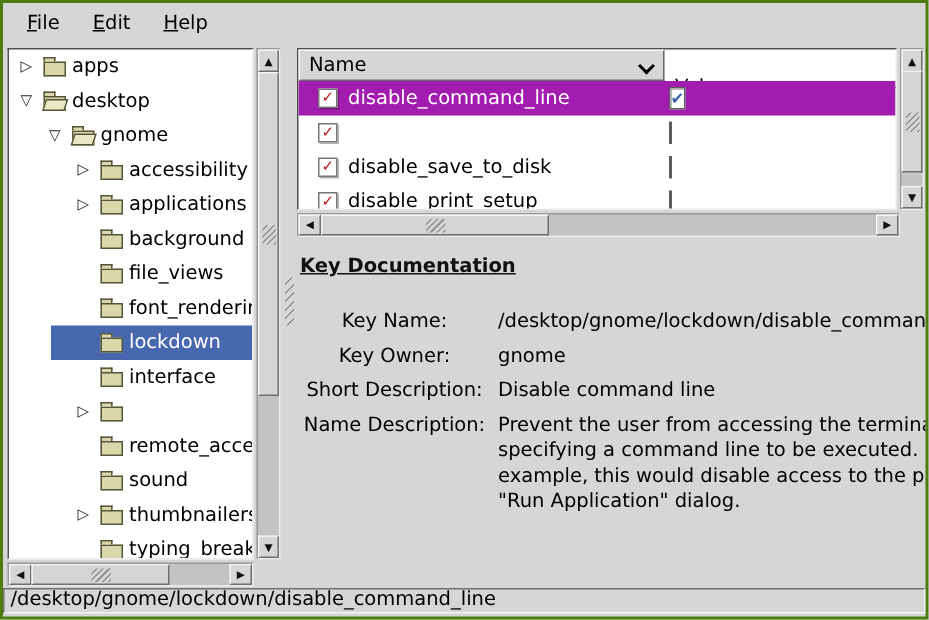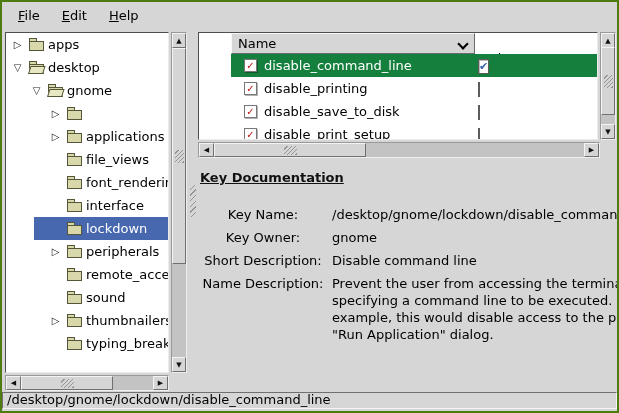--- a/index.html
+++ b/index.html
@@ -43,31 +43,31 @@
   .rtable-hsb { left:0; top:112px; width:402px; height:16px; }
 
   
   .pane-gutter { position:absolute; left:186px; top:28px; width:10px; height:361px; }
   .pane-grip { position:absolute; left:2px; top:155px; width:6px; height:32px;
     background:repeating-linear-gradient(135deg, transparent 0 3px, #949494 3px 4px); }
 
   
   .right-pane { position:absolute; left:196px; top:28px; width:419px; height:361px; }
   .table-frame { position:absolute; left:0; top:2px; width:400px; height:108px; background:#fff;
-    border:1px solid; border-color:#4f4f4f #ececec #ececec #4f4f4f; overflow:hidden;padding-left:32px; }
+    border:1px solid; border-color:#4f4f4f #ececec #ececec #4f4f4f; overflow:hidden; }
   .hdr { display:flex; height:21px; }
   .hcell { background:#d6d6d6; border:1px solid; border-color:#f6f6f6 #6a6a6a #6a6a6a #f6f6f6;
     display:flex; align-items:center; padding:0 6px; }
   .hcell.hname { width:244px; justify-content:space-between; }
   .hcell.hvalue { flex:1;margin-top:24px; }
   .sortchev { width:10px; height:10px; position:relative; }
   .sortchev::before { content:""; position:absolute; left:1px; top:1px; width:6px; height:6px;
     border-left:2px solid #000; border-bottom:2px solid #000; transform:rotate(-45deg); }
   .grow { display:flex; align-items:center; height:23px; position:relative; }
-  .grow.sel { background:#15803d; color:#fff; }
+  .grow.sel { background:#a21caf; color:#fff; }
   .key-icon { width:13px; height:13px; margin-left:13px; background:#fff; border:1px solid #777;
     box-shadow:1px 1px 0 rgba(0,0,0,.3); font-size:10px; line-height:12px; text-align:center;
     color:#bb1111; font-weight:bold; flex:0 0 13px; }
   .key-icon::before { content:"✓"; }
   .gname { margin-left:7px; white-space:nowrap; }
   .checkcell { position:absolute; left:247px; top:4px; }
   .cb { width:15px; height:15px; background:#fff; border:1px solid #5c5c5c; box-shadow:inset 1px 1px 0 #b9b9b9;
     font-size:11px; line-height:13px; text-align:center; color:#3663a7; font-weight:bold; }
 
   
@@ -106,50 +106,55 @@
         <span class="tlabel">desktop</span>
       </div>
       <div class="trow lvl1">
         <span class="exp">▽</span>
         <span class="folder open"></span>
         <span class="tlabel">gnome</span>
       </div>
       <div class="trow lvl2">
         <span class="exp">▷</span>
         <span class="folder"></span>
+        <span class="tlabel">accessibility</span>
       </div>
       <div class="trow lvl2">
         <span class="exp">▷</span>
         <span class="folder"></span>
         <span class="tlabel">applications</span>
       </div>
       <div class="trow lvl2">
         <span class="exp"></span>
         <span class="folder"></span>
+        <span class="tlabel">background</span>
+      </div>
+      <div class="trow lvl2">
+        <span class="exp"></span>
+        <span class="folder"></span>
         <span class="tlabel">file_views</span>
       </div>
       <div class="trow lvl2">
         <span class="exp"></span>
         <span class="folder"></span>
         <span class="tlabel">font_rendering</span>
       </div>
+      <div class="trow lvl2 sel">
+        <span class="exp"></span>
+        <span class="folder"></span>
+        <span class="tlabel">lockdown</span>
+      </div>
       <div class="trow lvl2">
         <span class="exp"></span>
         <span class="folder"></span>
         <span class="tlabel">interface</span>
       </div>
-      <div class="trow lvl2 sel">
-        <span class="exp"></span>
-        <span class="folder"></span>
-        <span class="tlabel">lockdown</span>
-      </div>
-      <div class="trow lvl2">
-        <span class="exp">▷</span>
-        <span class="folder"></span>
-        <span class="tlabel">peripherals</span>
+      <div class="trow lvl2">
+        <span class="exp">▷</span>
+        <span class="folder"></span>
       </div>
       <div class="trow lvl2">
         <span class="exp"></span>
         <span class="folder"></span>
         <span class="tlabel">remote_access</span>
       </div>
       <div class="trow lvl2">
         <span class="exp"></span>
         <span class="folder"></span>
         <span class="tlabel">sound</span>
@@ -206,21 +211,20 @@
           <span>Value</span>
         </div>
       </div>
       <div class="grow sel">
         <span class="key-icon"></span>
         <span class="gname">disable_command_line</span>
         <span class="checkcell"><span class="cb">✔</span></span>
       </div>
       <div class="grow">
         <span class="key-icon"></span>
-        <span class="gname">disable_printing</span>
         <span class="checkcell"><span class="cb"></span></span>
       </div>
       <div class="grow">
         <span class="key-icon"></span>
         <span class="gname">disable_save_to_disk</span>
         <span class="checkcell"><span class="cb"></span></span>
       </div>
       <div class="grow">
         <span class="key-icon"></span>
         <span class="gname">disable_print_setup</span>

